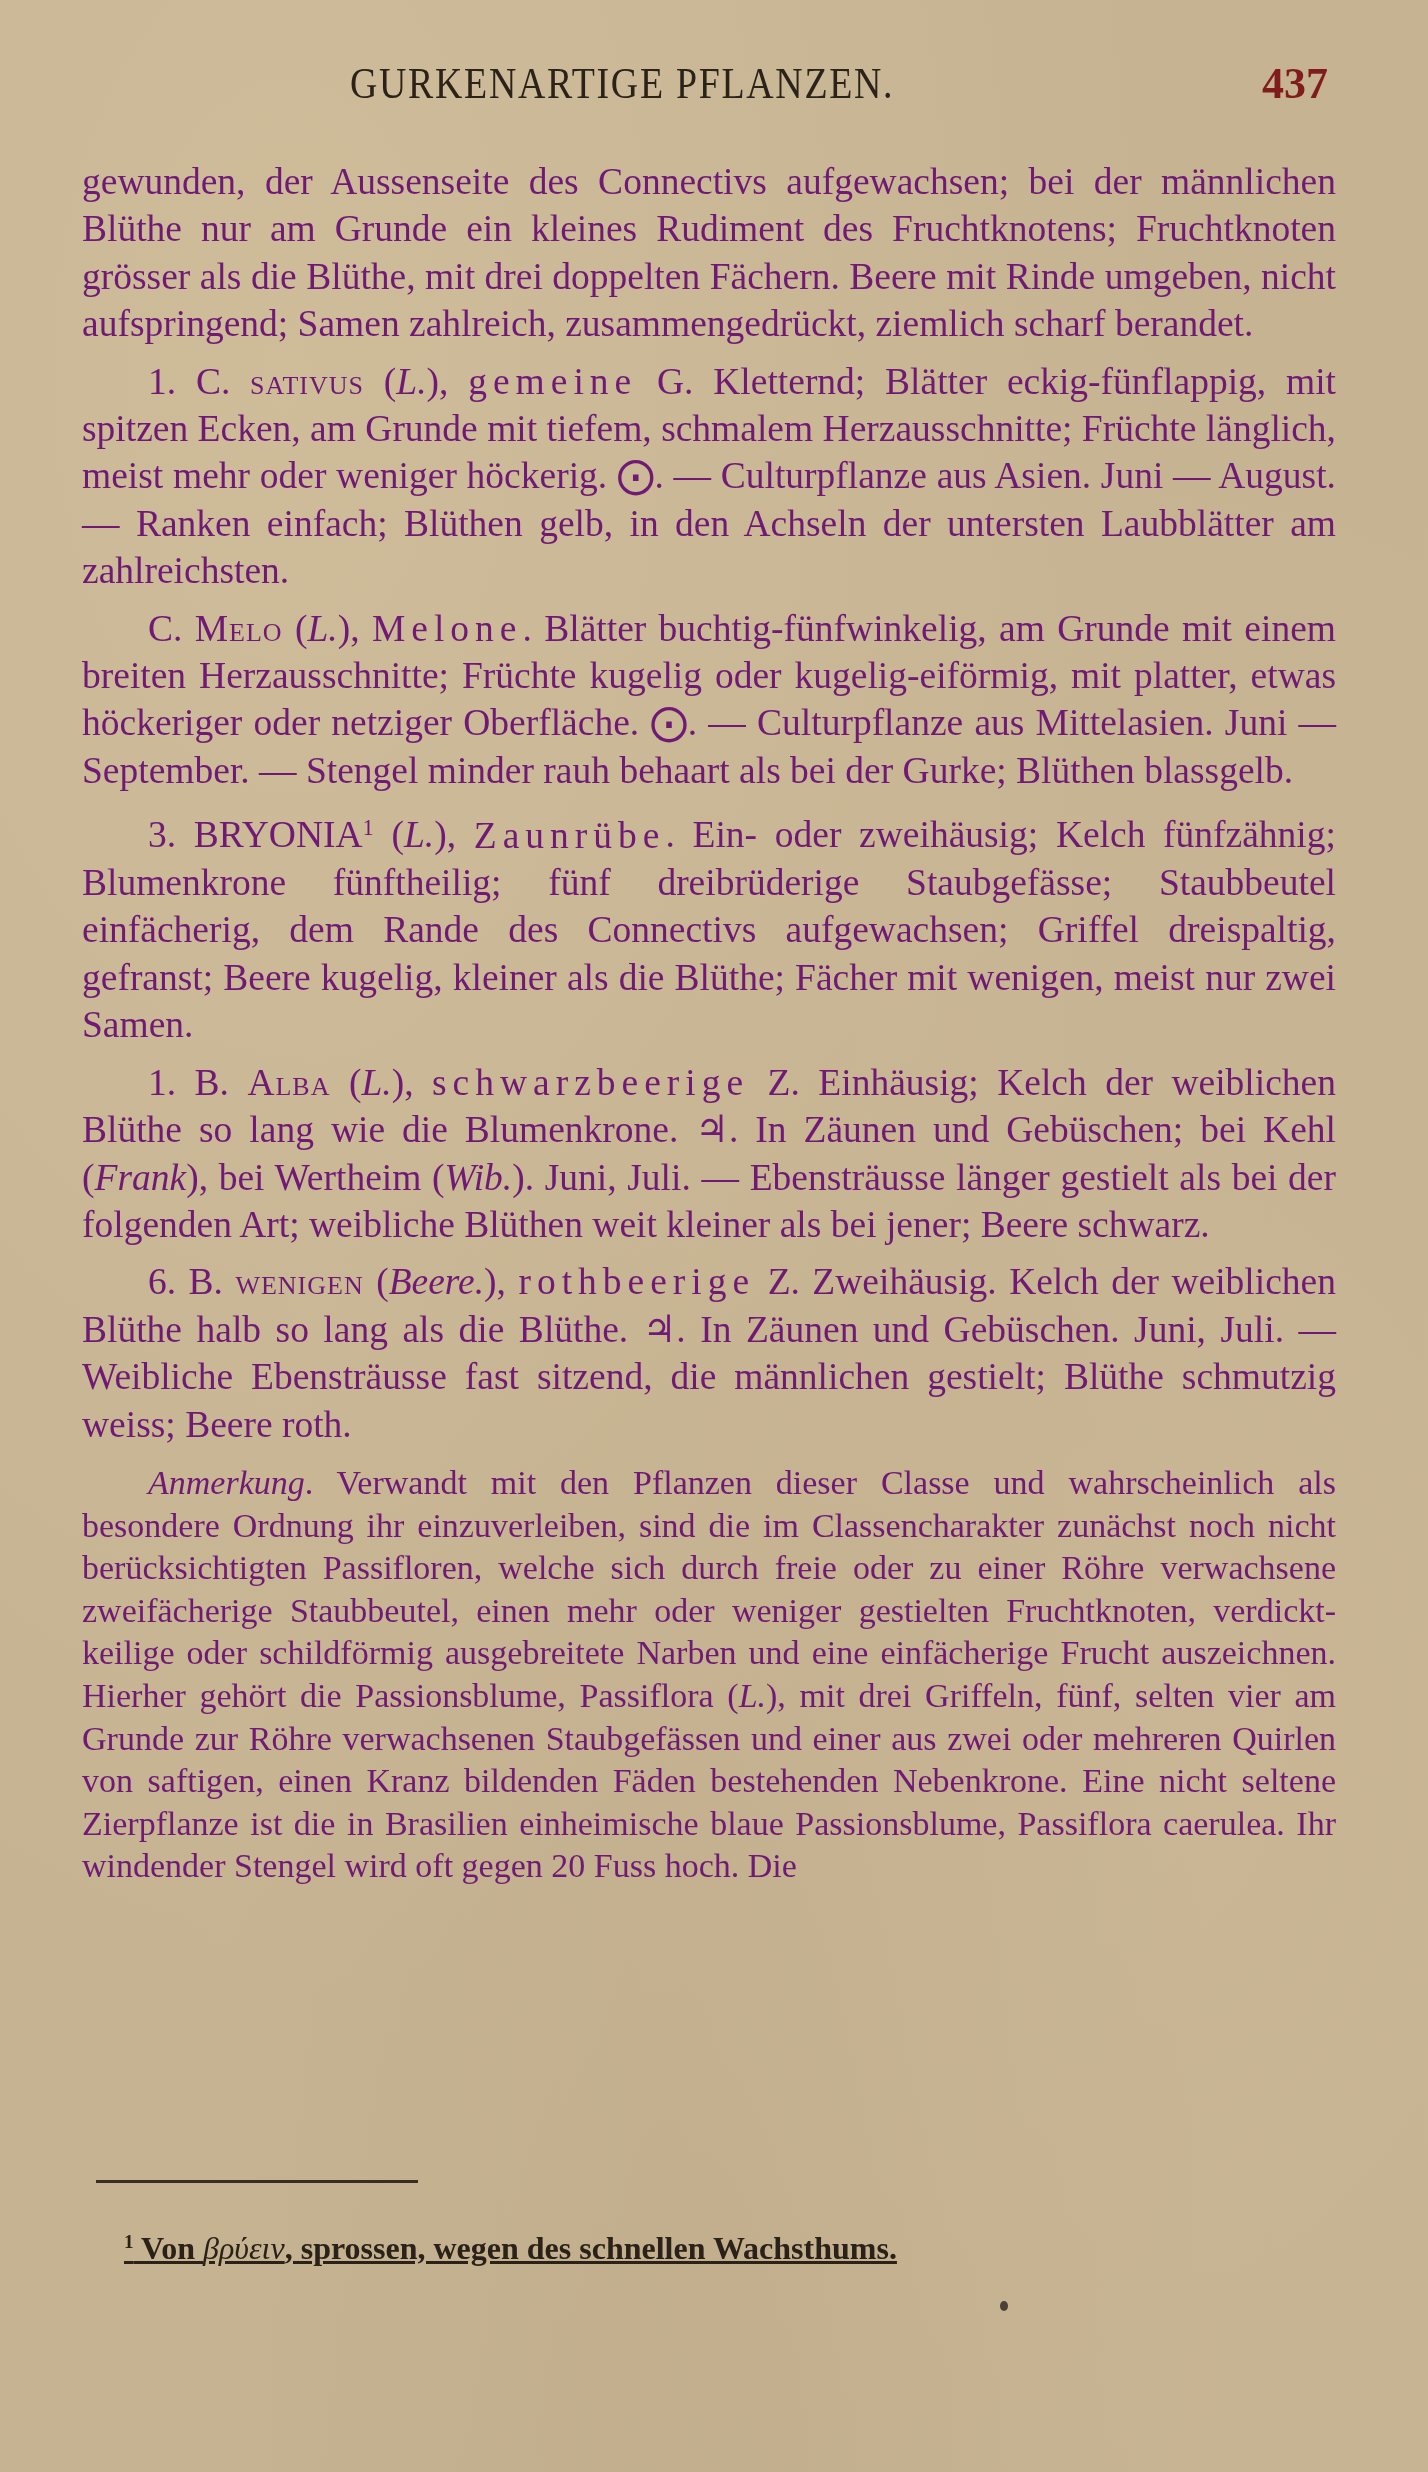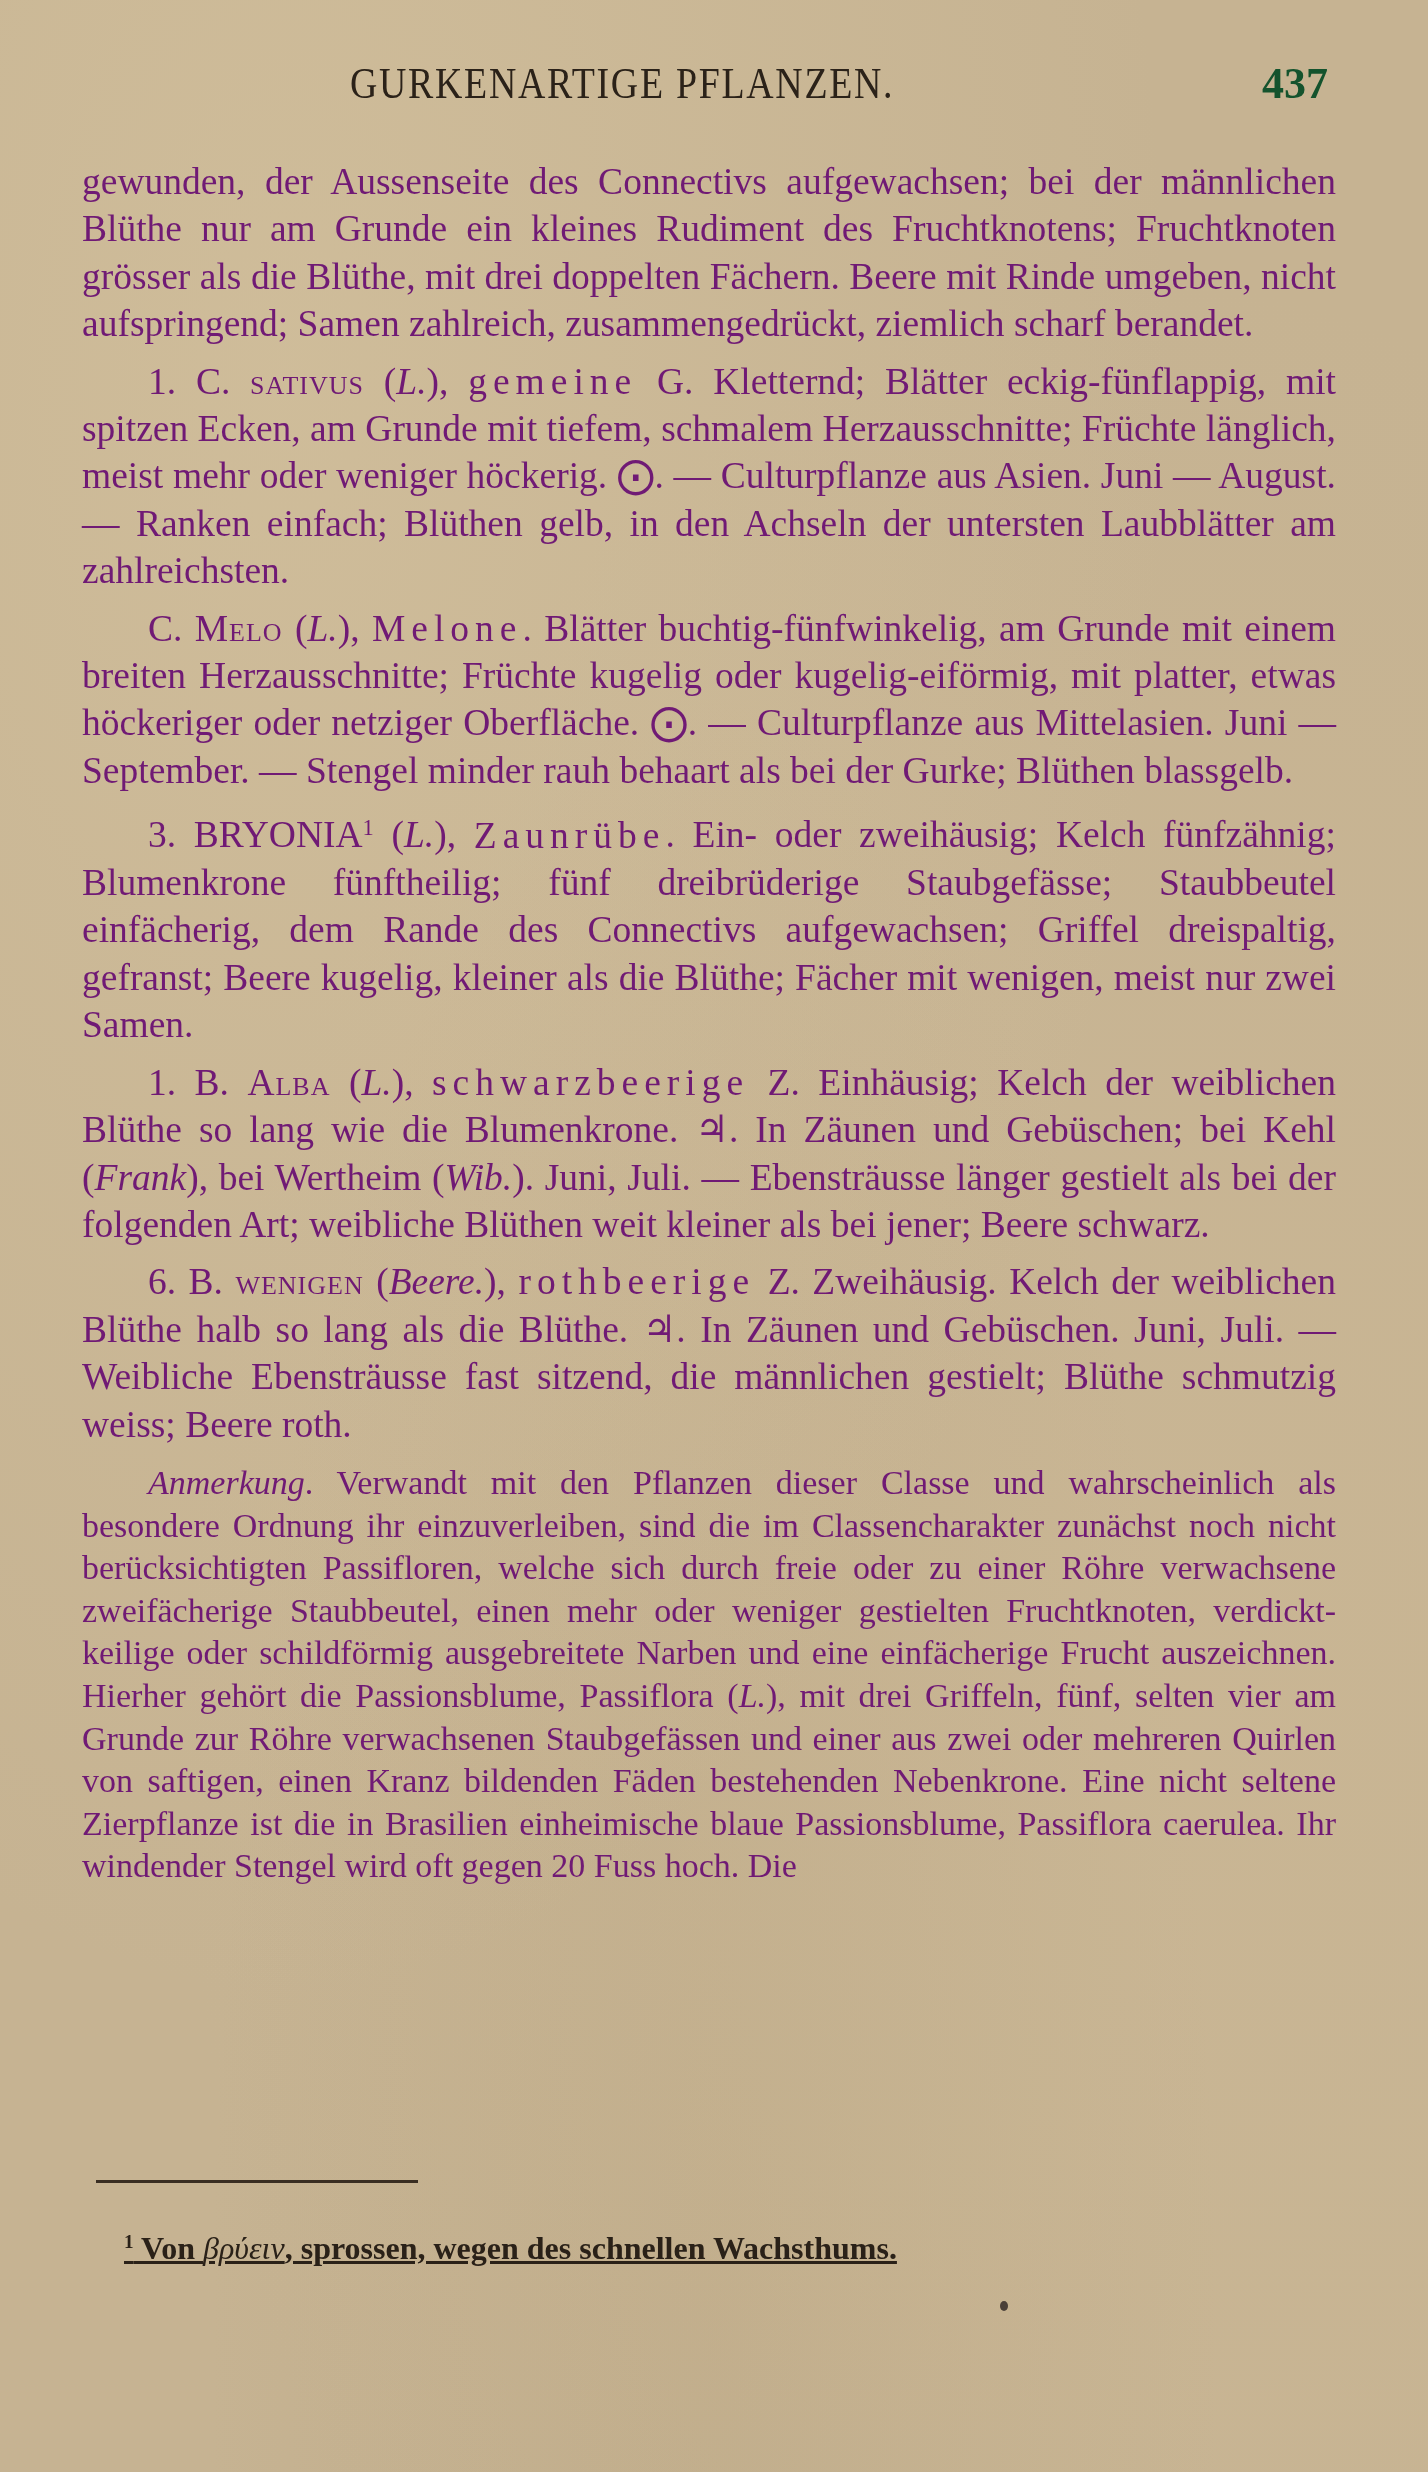--- a/index.html
+++ b/index.html
@@ -19,21 +19,21 @@
     position: absolute; top: 58px; left: 0; width: 1428px; height: 60px;
   }
   .running-title {
     position: absolute; left: 350px; top: 0;
     font-size: 44px; letter-spacing: 2px; color: #2b2219;
     transform: scaleX(0.86); transform-origin: left top;
     white-space: nowrap;
   }
   .page-number {
     position: absolute; left: 1262px; top: 0;
-    font-size: 44px; font-weight: bold; color: #14532d;
+    font-size: 44px; font-weight: bold; color: #7f1d1d;
   }
   .body-text {
     position: absolute; left: 82px; top: 158px; width: 1254px;
     font-size: 37.5px; line-height: 47.4px; text-align: justify;
     color: #701a75;
   }
   .body-text p { margin: 0 0 10px 0; text-indent: 0; }
   .body-text p.indent { text-indent: 66px; }
   .body-text p.note {
     font-size: 34px; line-height: 42.6px; margin-top: 14px;

